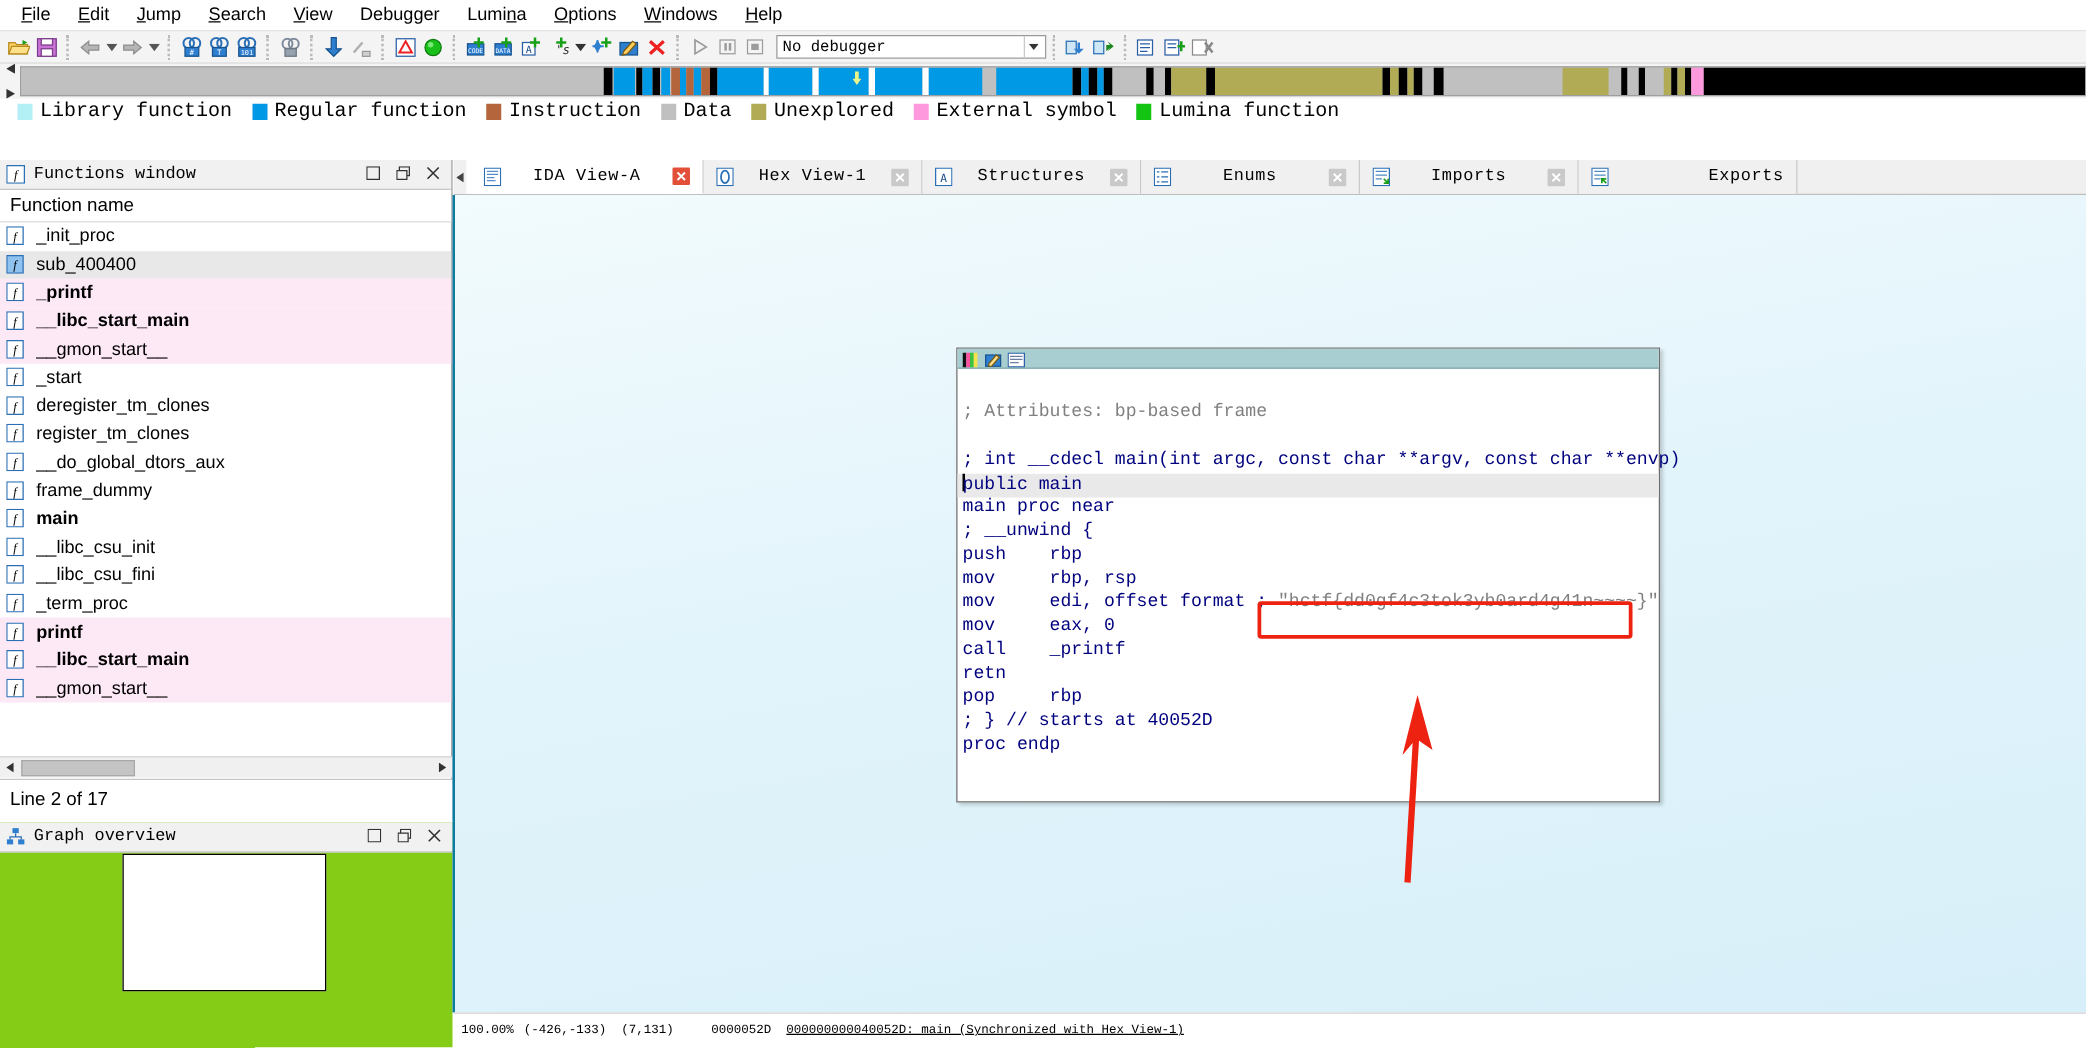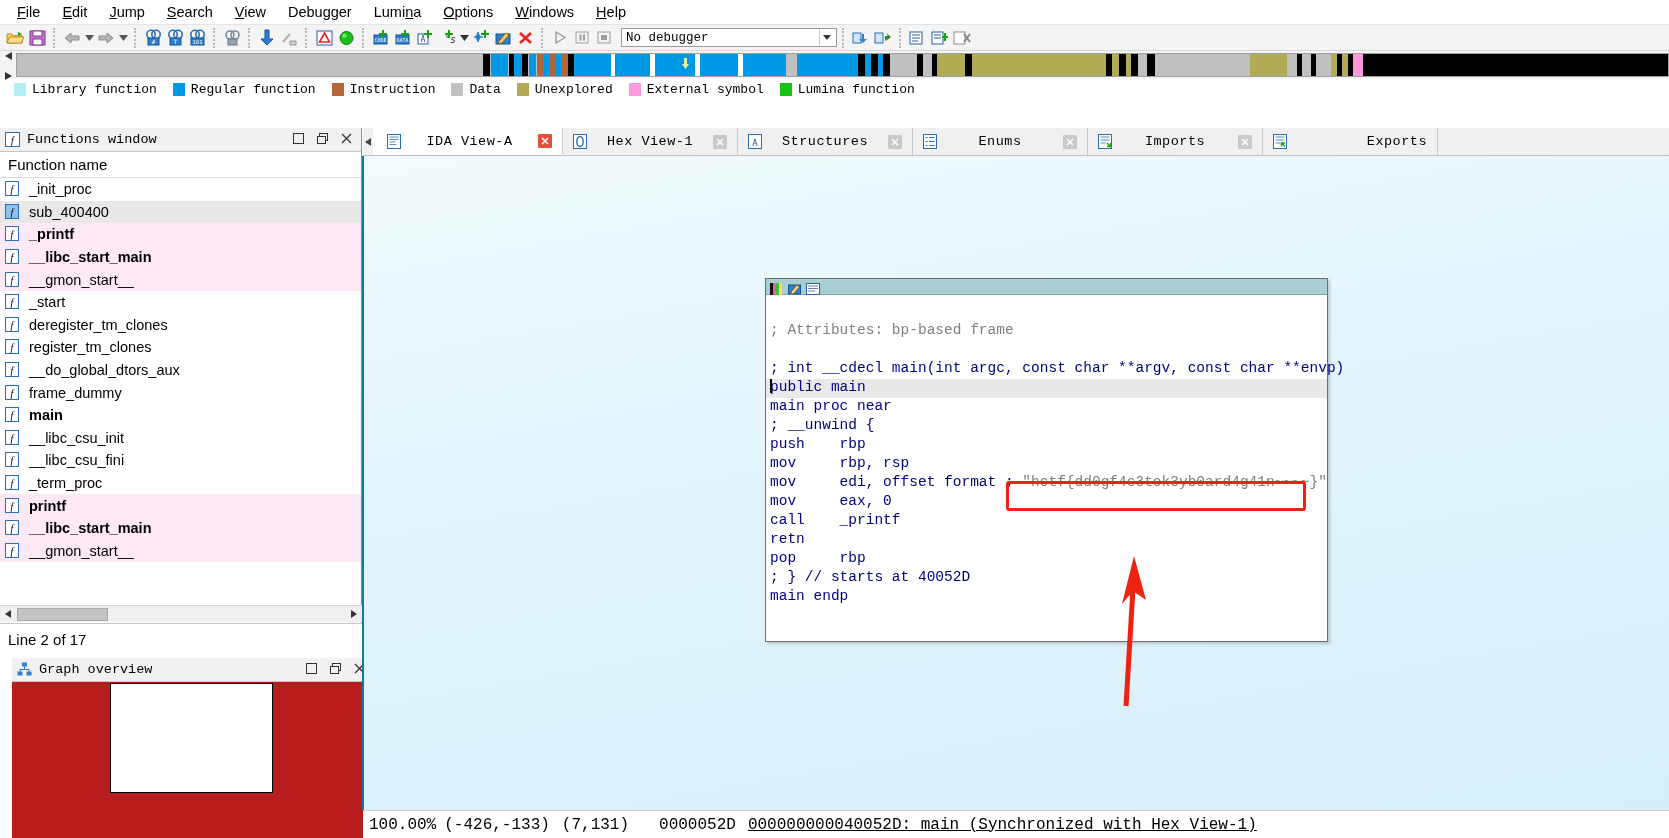--- a/index.html
+++ b/index.html
@@ -74,21 +74,21 @@
   .navband { position: relative; height: 24px; flex: 1; background: #c0c0c0;
     border: 1px solid #9f9f9f; overflow: hidden; }
   .navseg { position: absolute; top: 0; bottom: 0; }
   .nav-cursor { position:absolute; top:1px; width:7px; height:11px; }
 
   
   .legend { height: 20px; display: flex; align-items: center; padding-left: 14px; gap: 0px;
     background:#fff; }
   .legend-item { display: flex; align-items: center; margin-right: 16px; }
   .legend-sw { width: 12px; height: 13px; margin-right: 6px; }
-  .legend-label { font-family: "Liberation Mono", monospace; font-size: 13px; color: #000; text-align: right; }
+  .legend-label { font-family: "Liberation Mono", monospace; font-size: 16px; color: #000; text-align: right; }
 
   
   .tabbar { height: 28px; display: flex; align-items: stretch; background: #f0f0f0;
     border-bottom: 1px solid #bfbfbf; }
   .tab-left-arrow { width: 10px; display:flex; align-items:center; justify-content:center;
     font-size: 10px; color:#444; background:#f0f0f0; }
   .tab { display: flex; align-items: center; padding: 0 10px; gap: 9px;
     border-right: 1px solid #c9c9c9; background: #f0f0f0; position: relative; }
   .tab.active { background: #ffffff; border-bottom: 1px solid #fff; }
   .tab-label { font-family: "Liberation Mono", monospace; font-size: 13.5px; color: #000;
@@ -120,21 +120,21 @@
   .hscroll { position:absolute; left:0; bottom:33px; width:362px; height:17px;
     background:#f0f0f0; display:flex; align-items:center; border-top:1px solid #d4d4d4; }
   .hs-arrow { width:16px; height:15px; display:flex; align-items:center; justify-content:center;
     font-size:9px; color:#333; }
   .hs-thumb { height: 13px; background: #c4c4c4; border: 1px solid #a8a8a8; }
   .statusline { position:absolute; left:0; bottom:0; width:362px; height:32px;
     display:flex; align-items:center; padding-left:8px; font-size:15px; color:#000;
     border-top:1px solid #c6c6c6; background:#fff; }
 
   
-  .graphwin { position: absolute; left: 12px; top: 658px; width: 362px; height: 180px; background:#b91c1c; }
+  .graphwin { position: absolute; left: 0; top: 658px; width: 362px; height: 180px; background:#84cc16; }
   .go-canvas { position:absolute; left:98px; top: 25px; width:163px; height:110px;
     background:#fff; border:1px solid #000; }
 
   
   .mainview { position: absolute; left: 363px; top: 156px; right: 0; bottom: 28px;
     background: linear-gradient(170deg,#f2fbfd 0%, #e2f4fb 45%, #d7eff9 100%);
     overflow: hidden; }
   .graphnode { position: absolute; left: 402px; top: 122px; width: 563px; height: 364px;
     background: #fff; border: 1px solid #6e6e6e; box-shadow: 2px 2px 3px rgba(0,0,0,.18); }
   .node-head { height: 16px; background: #a8ced1; border-bottom: 1px solid #7ba7aa;
@@ -149,21 +149,21 @@
     vertical-align:-2px; margin-right:-2px; }
   .c-gray { color: #808080; }
 
   .redbox { position: absolute; border: 3px solid #ee2211; border-radius: 3px; }
   .arrow-svg { position: absolute; }
 
   
   .botbar { position: absolute; left: 363px; bottom: 0; right: 0; height: 28px;
     display: flex; align-items: center; background: #fff; border-top:1px solid #cfcfcf;
     padding-left: 6px; }
-  .bot-text { font-family: "Liberation Mono", monospace; font-size: 16px; color: #000; white-space: pre; }
+  .bot-text { font-family: "Liberation Mono", monospace; font-size: 10px; color: #000; white-space: pre; }
   .vsplit { position:absolute; left:362px; top:156px; bottom:28px; width:2px; background:#0e7ca1; }
 </style>
 </head>
 <body>
 
 <div id="app">
 
 
   <div class="menubar" id="menubar">
       <div class="menu-item"><span class="u">F</span>ile</div>
@@ -805,21 +805,21 @@
           <div class="asm-line"><span>main proc near</span></div>
           <div class="asm-line"><span>; __unwind {</span></div>
           <div class="asm-line"><span>push    rbp</span></div>
           <div class="asm-line"><span>mov     rbp, rsp</span></div>
           <div class="asm-line"><span>mov     edi, offset format ;</span><span class="c-gray"> "hctf{dd0gf4c3tok3yb0ard4g41n~~~~}"</span></div>
           <div class="asm-line"><span>mov     eax, 0</span></div>
           <div class="asm-line"><span>call    _printf</span></div>
           <div class="asm-line"><span>retn</span></div>
           <div class="asm-line"><span>pop     rbp</span></div>
           <div class="asm-line"><span>; } // starts at 40052D</span></div>
-          <div class="asm-line"><span>main endp</span></div>
+          <div class="asm-line"><span>proc endp</span></div>
         </div>
     </div>
 
     <div class="redbox" style="left:643px;top:325px;width:300px;height:30px;"></div>
 
     <svg class="arrow-svg" style="left:750px;top:372px;" width="40" height="180" viewBox="0 0 40 180">
       <path d="M13 178 L20 60" stroke="#ee2211" stroke-width="5" fill="none"></path>
       <path d="M21 28 L33 72 L20 63 L9 76 Z" fill="#ee2211"></path>
     </svg>
   </div>

